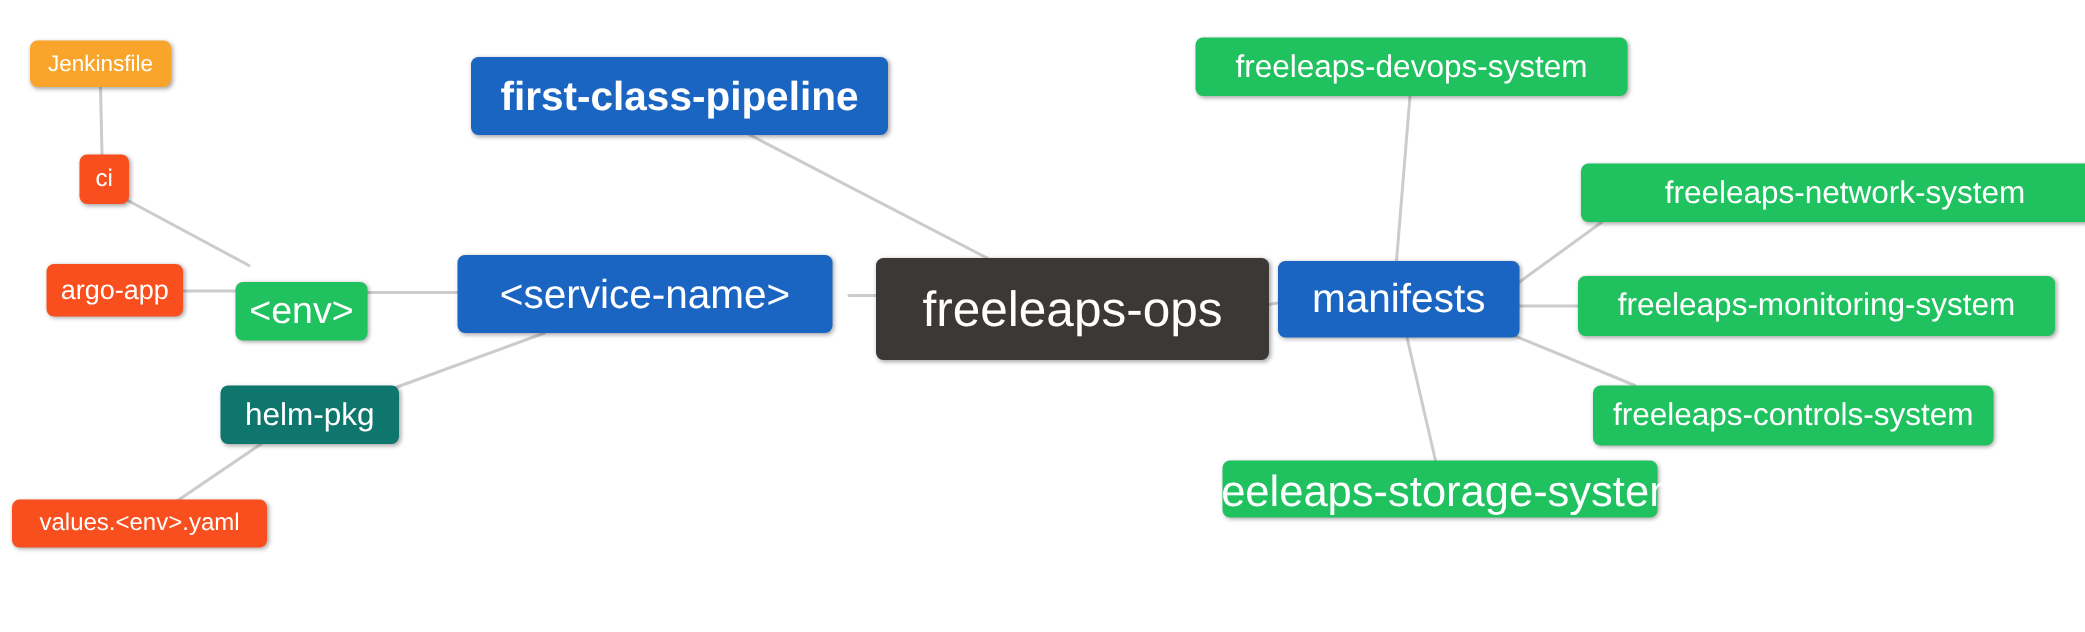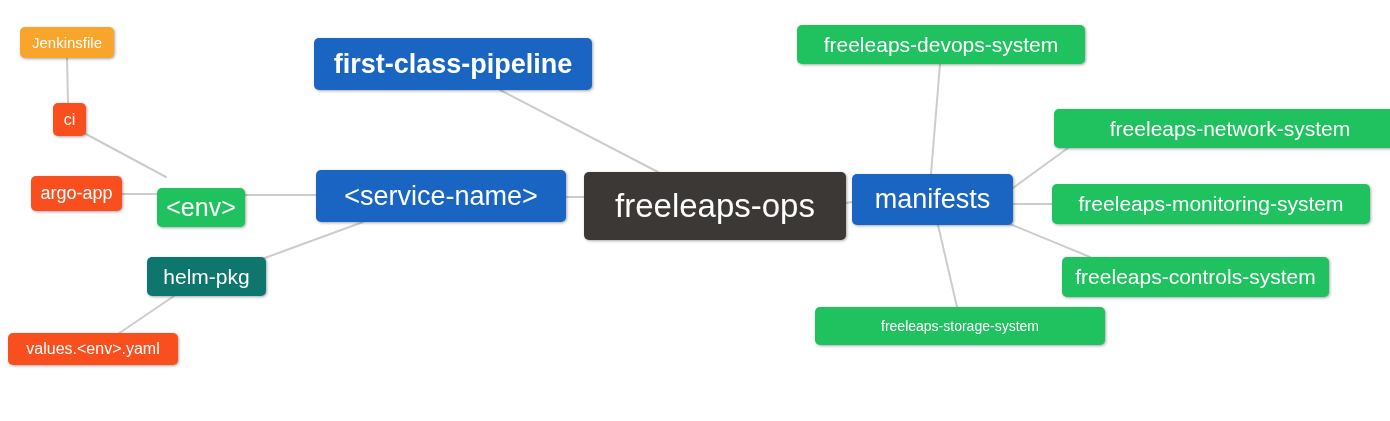--- a/index.html
+++ b/index.html
@@ -71,38 +71,38 @@
       </div>
       <div class="node" style="left: 147px; top: 257px; width: 119px; height: 39px; background: #0f766e; font-size: 21px;">
         <span>helm-pkg</span>
       </div>
       <div class="node" style="left: 8px; top: 333px; width: 170px; height: 32px; background: rgb(249, 78, 29); font-size: 16px;">
         <span>values.&lt;env&gt;.yaml</span>
       </div>
       <div class="node" style="left: 314px; top: 38px; width: 278px; height: 52px; background: rgb(27, 101, 194); font-size: 27px; font-weight: bold;">
         <span>first-class-pipeline</span>
       </div>
-      <div class="node" style="left: 316px; top: 170px; width: 250px; height: 52px; background: rgb(27, 101, 194); font-size: 27px;">
+      <div class="node" style="left: 305px; top: 170px; width: 250px; height: 52px; background: rgb(27, 101, 194); font-size: 27px;">
         <span>&lt;service-name&gt;</span>
       </div>
       <div class="node" style="left: 584px; top: 172px; width: 262px; height: 68px; background: rgb(59, 56, 53); font-size: 33px;">
         <span>freeleaps-ops</span>
       </div>
       <div class="node" style="left: 852px; top: 174px; width: 161px; height: 51px; background: rgb(27, 101, 194); font-size: 27px;">
         <span>manifests</span>
       </div>
       <div class="node" style="left: 797px; top: 25px; width: 288px; height: 39px; background: rgb(32, 193, 95); font-size: 21px;">
         <span>freeleaps-devops-system</span>
       </div>
       <div class="node" style="left: 1054px; top: 109px; width: 352px; height: 39px; background: rgb(32, 193, 95); font-size: 21px;">
         <span>freeleaps-network-system</span>
       </div>
       <div class="node" style="left: 1052px; top: 184px; width: 318px; height: 40px; background: rgb(32, 193, 95); font-size: 21px;">
         <span>freeleaps-monitoring-system</span>
       </div>
       <div class="node" style="left: 1062px; top: 257px; width: 267px; height: 40px; background: rgb(32, 193, 95); font-size: 21px;">
         <span>freeleaps-controls-system</span>
       </div>
-      <div class="node" style="left: 815px; top: 307px; width: 290px; height: 38px; background: rgb(32, 193, 95); font-size: 14px;">
+      <div class="node" style="left: 815px; top: 307px; width: 290px; height: 38px; background: rgb(32, 193, 95); font-size: 29px; align-items: flex-end;">
         <span>freeleaps-storage-system</span>
       </div>
     </div>
 </div>
 
 </body></html>

